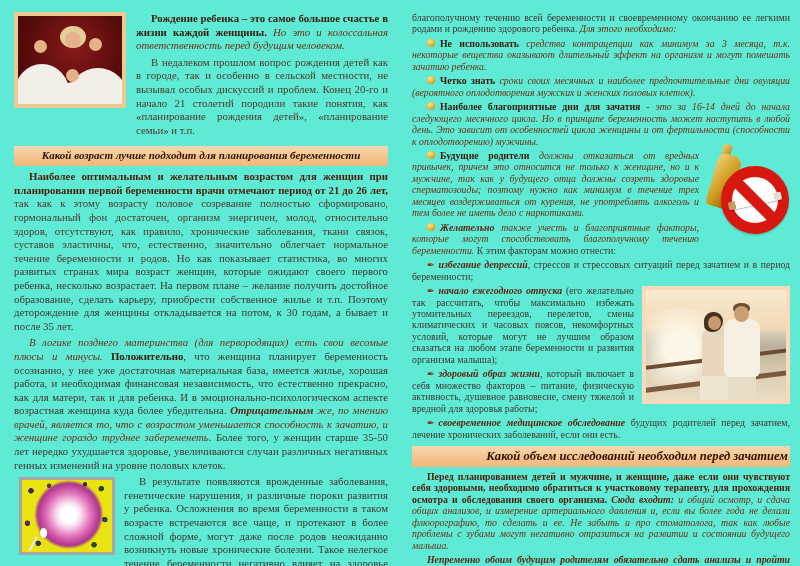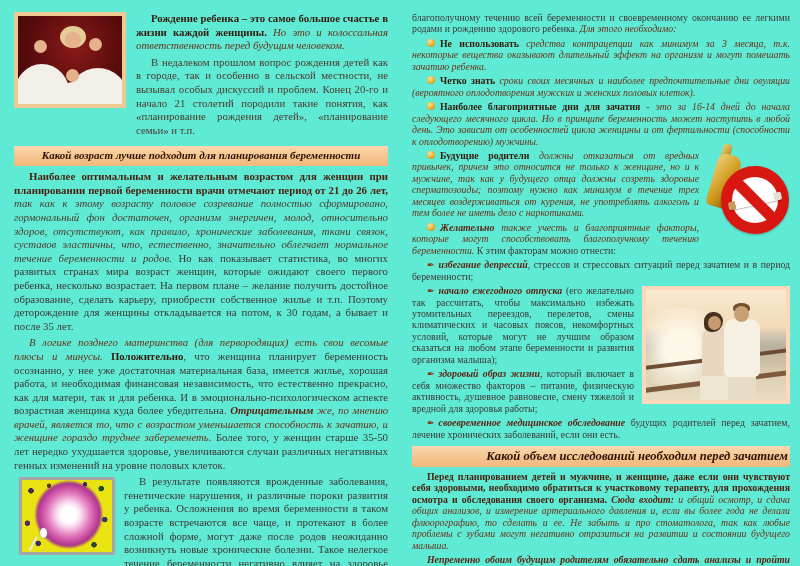--- a/index.html
+++ b/index.html
@@ -7,21 +7,21 @@
   body { background:#ffffff; font-family:"Liberation Serif","DejaVu Serif",serif; color:#3e3833; }
   .page { position:relative; width:800px; height:566px; overflow:hidden; background:#5eead4; }
   .col { position:absolute; top:12px; text-align:justify; }
   .col-left  { left:14px;  width:374px; font-size:10.8px; line-height:1.26; }
   .col-right { left:412px; width:378px; font-size:9.8px;  line-height:1.17; }
   .para { margin:0 0 3px 0; }
   .ind { text-indent:15px; }
   .b  { font-weight:bold; color:#4a1d0c;margin-top:34px; }
   .bk { font-weight:bold; color:#35190b; }
   .i  { font-style:italic; color:#6b3017; }
-  .ig { font-style:italic; color:#4c3a2e; }
+  .ig { color:#4c3a2e; }
   .bi { font-weight:bold; font-style:italic; color:#5d2310; }
   .band { display:block; background:linear-gradient(180deg,#f9d8b0 0%,#f4c28a 60%,#f0b87c 100%);
           color:#2e1205; font-weight:bold; font-style:italic; text-align:center;
           padding:3px 2px; margin:6px 0 4px 0; text-indent:0; }
   .col-left  .band { font-size:11px; }
   .col-right .band { font-size:12.6px; }
   .ball { display:inline-block; width:8px; height:8px; border-radius:50%;
           background:radial-gradient(circle at 35% 30%, #ffe18c 0%, #f2bb3e 45%, #c07c07 100%);
           margin-right:5px; }
   .fglyph { color:#8b2800; font-size:9px; margin-right:4px; font-style:normal; }

